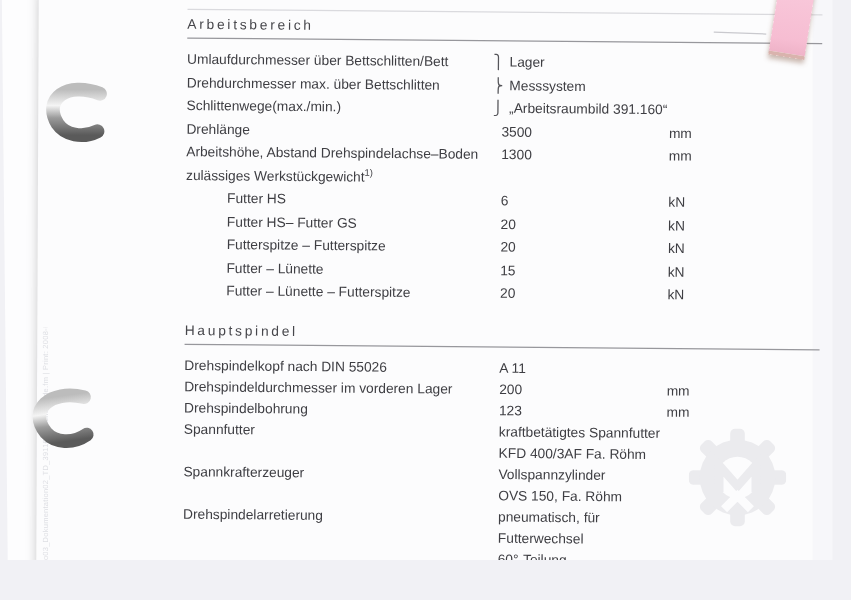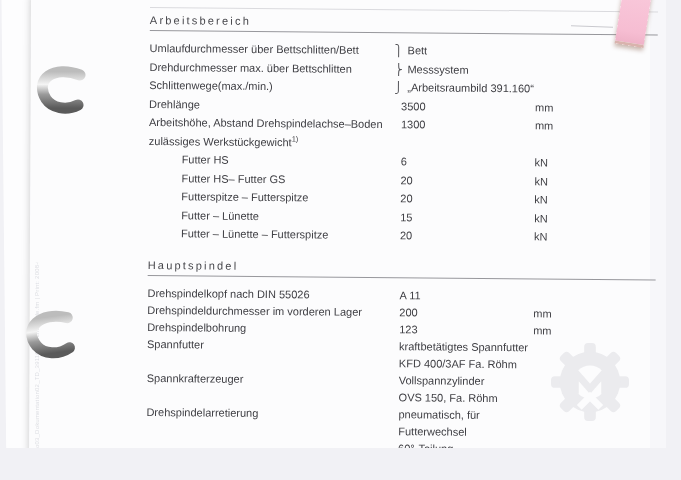--- a/index.html
+++ b/index.html
@@ -137,21 +137,21 @@
 
   <div class="doc">
     <div class="topline"></div>
 
     <div class="sec s1">
       <div class="sec-title">Arbeitsbereich</div>
       <div class="sec-rule"></div>
       <div class="rows">
         <div class="row">
           <span class="lbl">Umlaufdurchmesser über Bettschlitten/Bett</span>
-          <span class="val"><span class="brace">⎫</span><span>Bett</span></span>
+          <span class="val"><span class="brace">⎫</span><span>Lager</span></span>
           <span class="unit"></span>
         </div>
         <div class="row">
           <span class="lbl">Drehdurchmesser max. über Bettschlitten</span>
           <span class="val"><span class="brace">⎬</span><span>Messsystem</span></span>
           <span class="unit"></span>
         </div>
         <div class="row">
           <span class="lbl">Schlittenwege(max./min.)</span>
           <span class="val"><span class="brace">⎭</span><span>„Arbeitsraumbild 391.160“</span></span>

